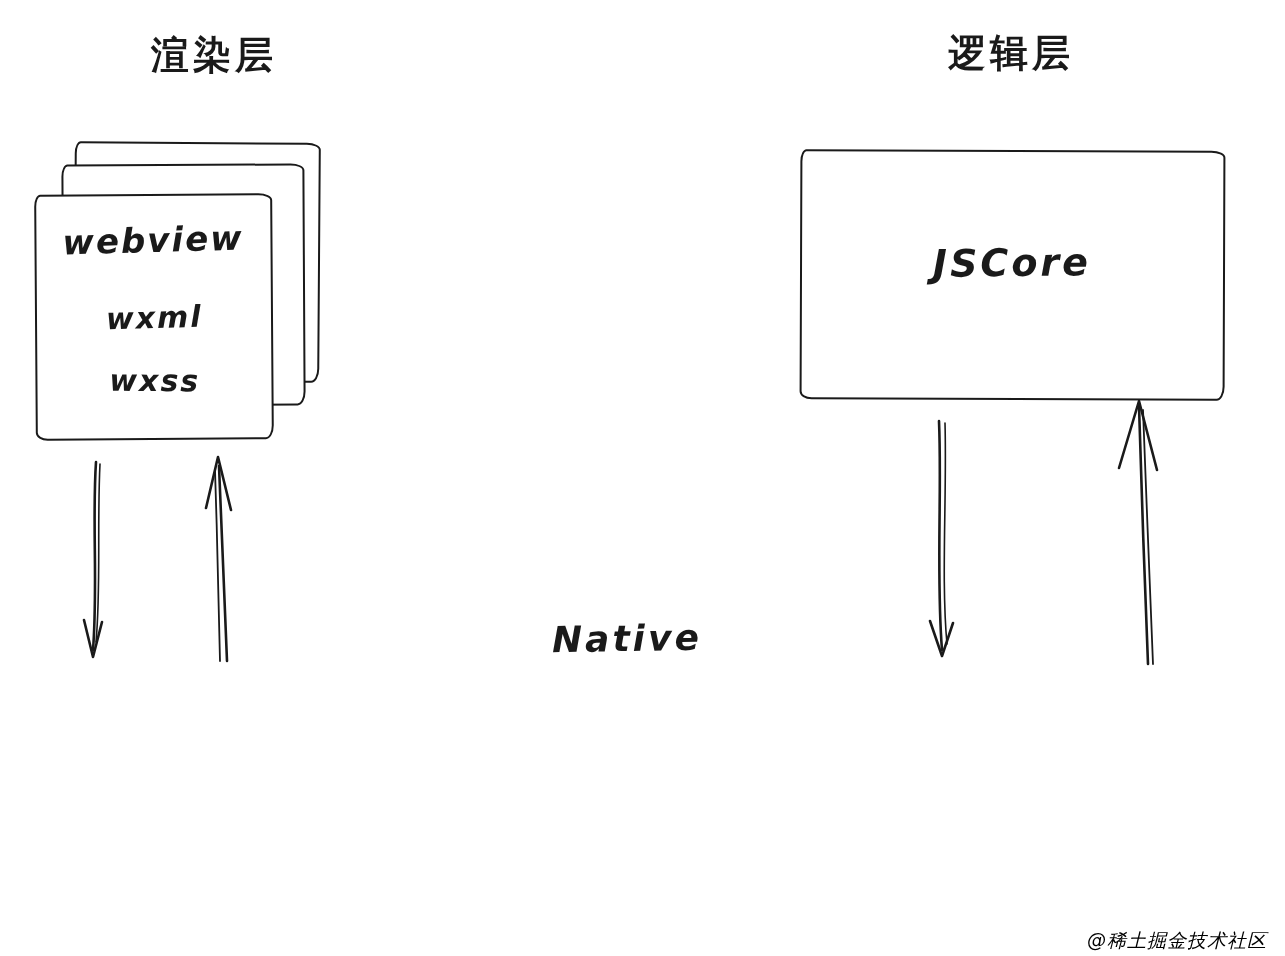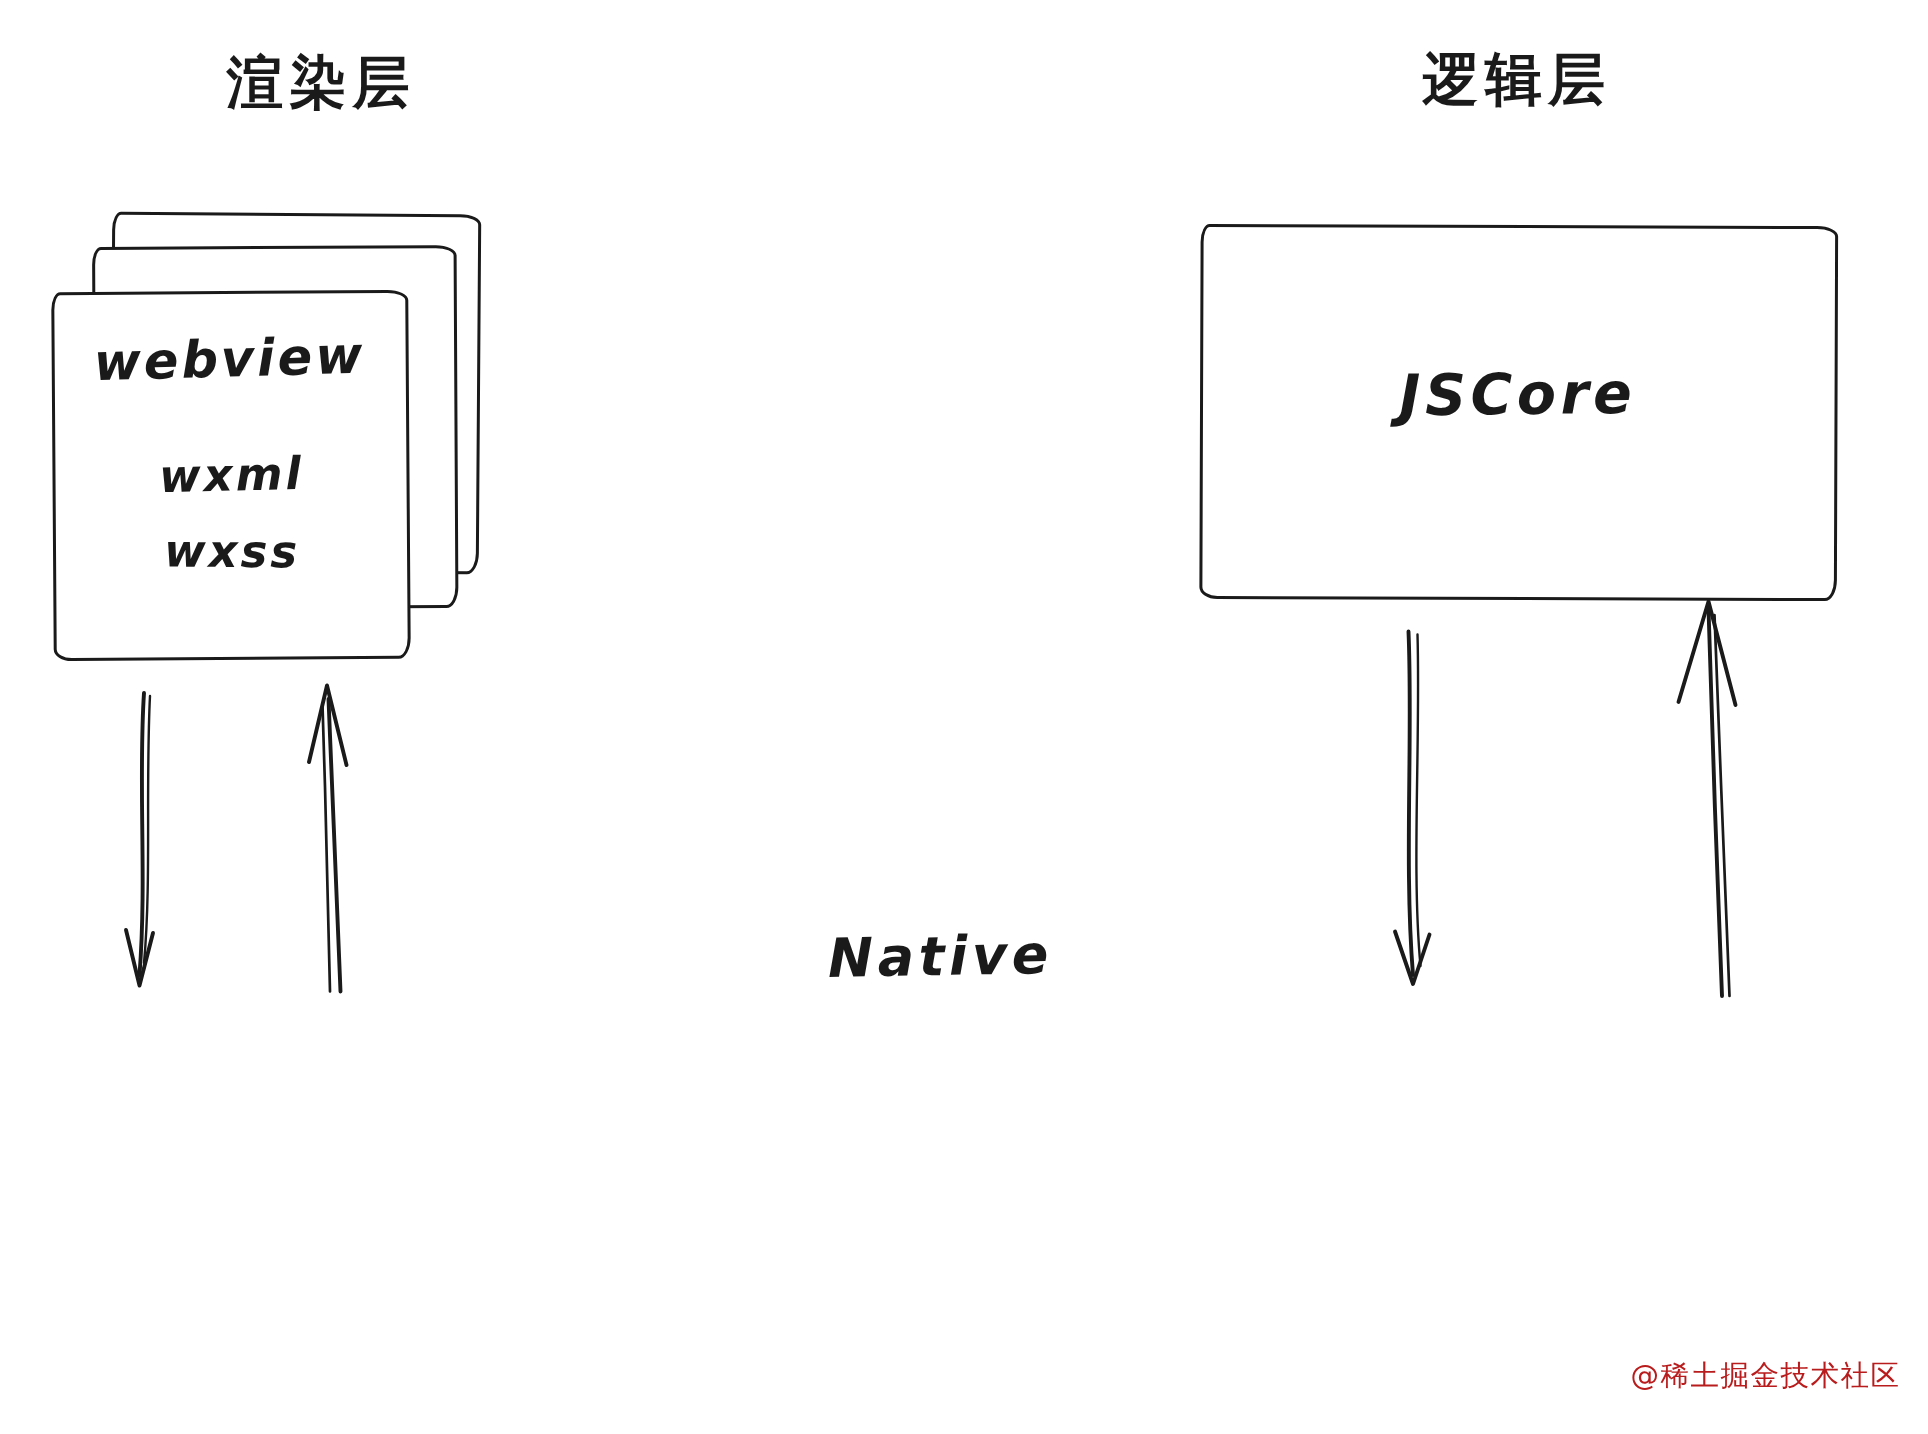--- a/index.html
+++ b/index.html
@@ -59,21 +59,21 @@
     letter-spacing: 2px;
     transform: rotate(-1.2deg);
   }
   .card-line {
     font-size: 30px;
     font-style: italic;
     font-weight: 600;
     letter-spacing: 2px;
   }
   .card-line.l1 { margin-top: 40px; transform: rotate(-1deg); }
-  .card-line.l2 { margin-top: 16px; transform: rotate(0.8deg); }
+  .card-line.l2 { margin-top: 28px; transform: rotate(0.8deg); }
 
   
   .jscore {
     position: absolute;
     left: 800px; top: 150px; width: 425px; height: 250px;
     z-index: 2;
     display: flex; align-items: center; justify-content: center;
     transform: rotate(0.2deg);
   }
   .jscore span {
@@ -131,25 +131,26 @@
     outline: 1.6px solid #1a1a1a;
     outline-offset: 2px;
   }
   .cap.c0 { left: 44px;  top: 144px; width: 270px; height: 100px; transform: rotate(-0.4deg); }
   .cap.c1 { left: 362px; top: 142px; width: 258px; height: 98px;  transform: rotate(0.3deg); }
   .cap.c2 { left: 664px; top: 144px; width: 256px; height: 96px;  transform: rotate(-0.25deg); }
   .cap.c3 { left: 972px; top: 139px; width: 262px; height: 97px;  transform: rotate(0.3deg); font-size: 40px; font-weight: 700; }
 
   .watermark {
     position: absolute;
-    right: 18px; bottom: 26px;
+    right: 18px; bottom: 2px;
     font-size: 19px;
-    color: #b91c1c;
+    color: #000000;
     letter-spacing: 1px;
     z-index: 5;
+    font-style: italic;
   }
 </style>
 </head>
 <body>
 
 <div class="canvas">
 
   <svg class="arrow-layer" viewBox="0 0 1285 956" xmlns="http://www.w3.org/2000/svg" fill="none" stroke="#1a1a1a" stroke-width="2.6" stroke-linecap="round" stroke-linejoin="round">
 
     <g>

